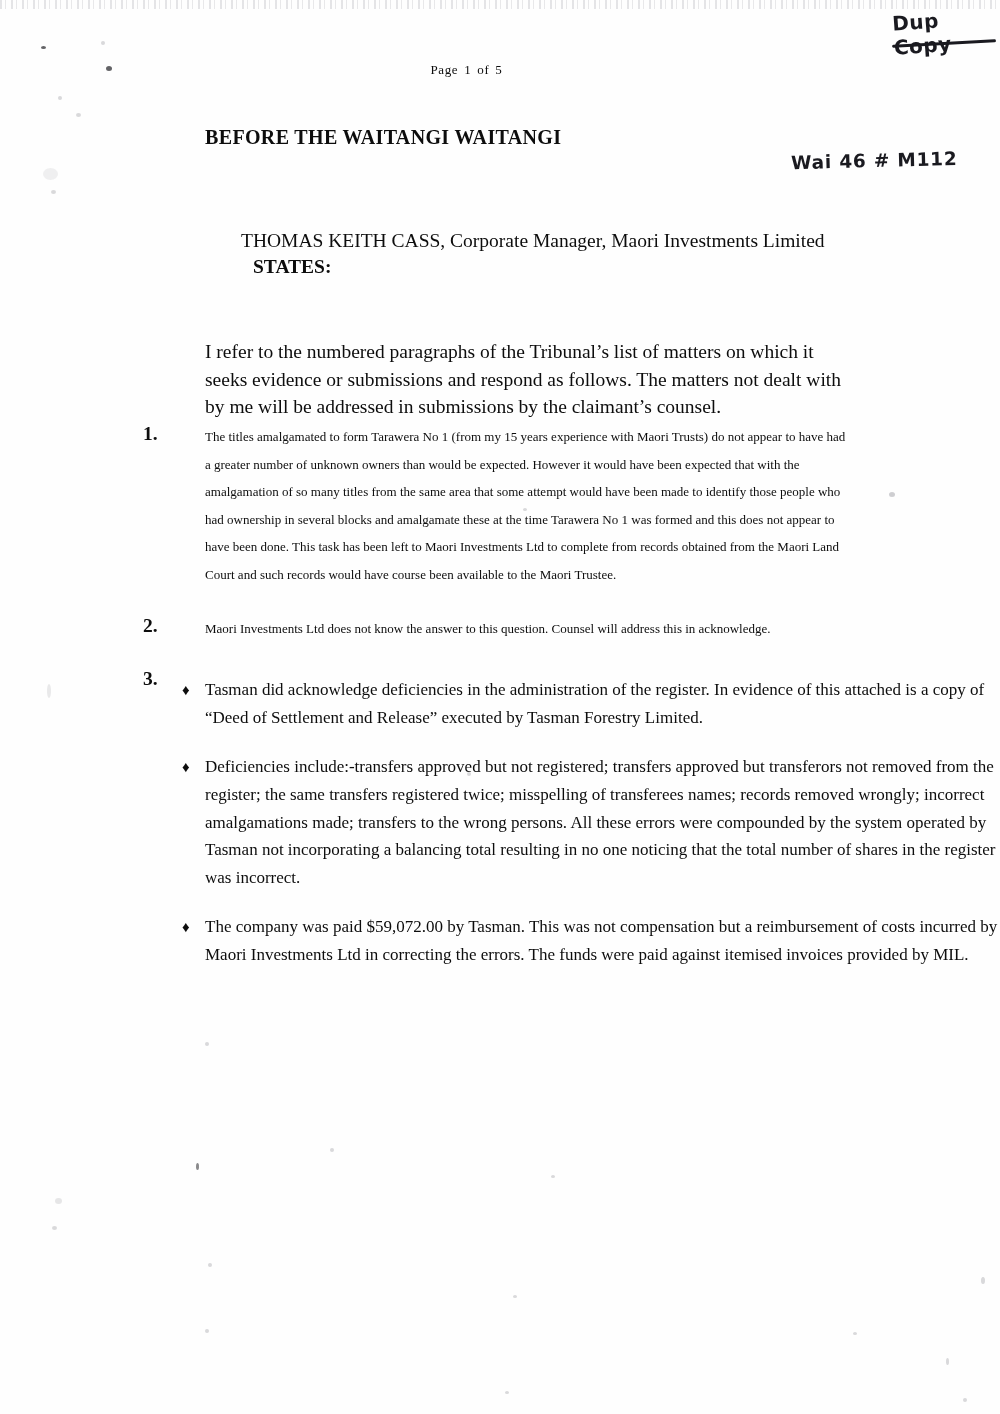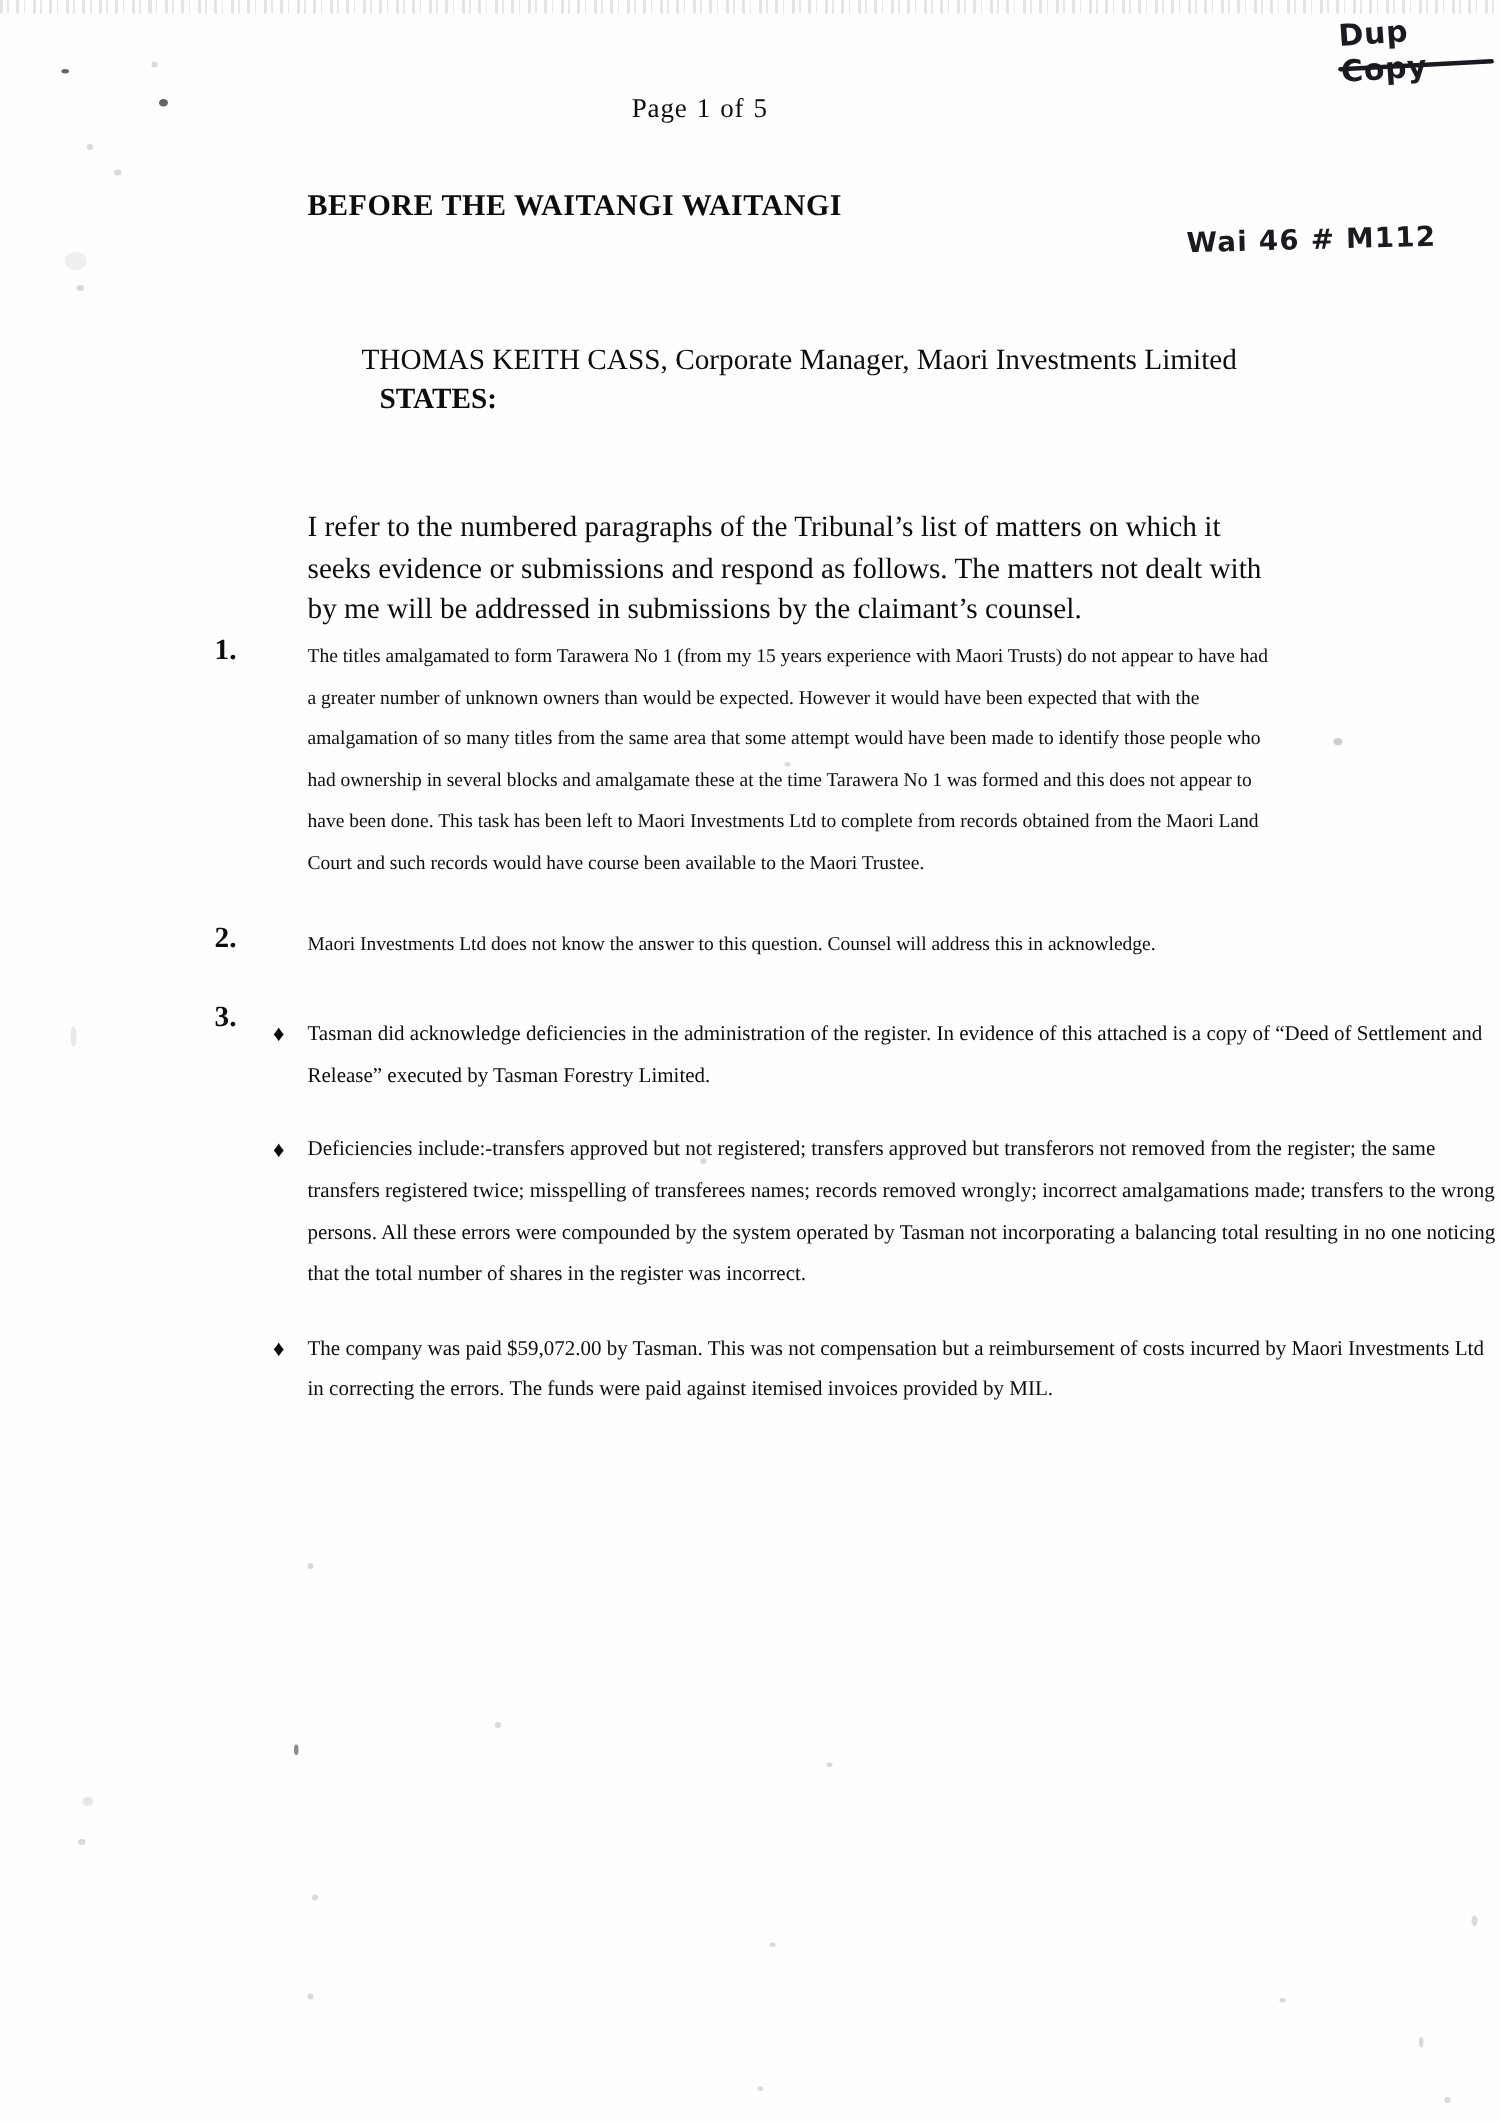--- a/index.html
+++ b/index.html
@@ -40,21 +40,21 @@
     opacity: 0.55;
   }
   .speck.dark { background: #3c3c40; opacity: 0.8; }
 
   
   .page-number {
     position: absolute;
     top: 62px;
     left: 0; right: 0;
     text-align: center;
-    font-size: 18px;
+    font-size: 13px;
     letter-spacing: 0.6px;
     padding-right: 67px;
   }
   .page-number span { margin: 0 3px; }
 
   .handwritten {
     font-family: "DejaVu Sans", sans-serif;
     color: #1a1a20;
     font-weight: 600;
   }
@@ -174,21 +174,21 @@
     margin-bottom: 22px;
   }
   .bullet-glyph {
     position: absolute;
     left: 182px;
     top: 1px;
     font-size: 15px;
     line-height: 27.6px;
   }
   .bullet-text {
-    font-size: 14px;
+    font-size: 17px;
     line-height: 27.6px;
     width: 648px;
   }
   .item-3-wrap { margin-bottom: 0; }
   .item-3-wrap .item-text { height: 8px; }
 </style>
 </head>
 <body>
 
 <div class="page">

